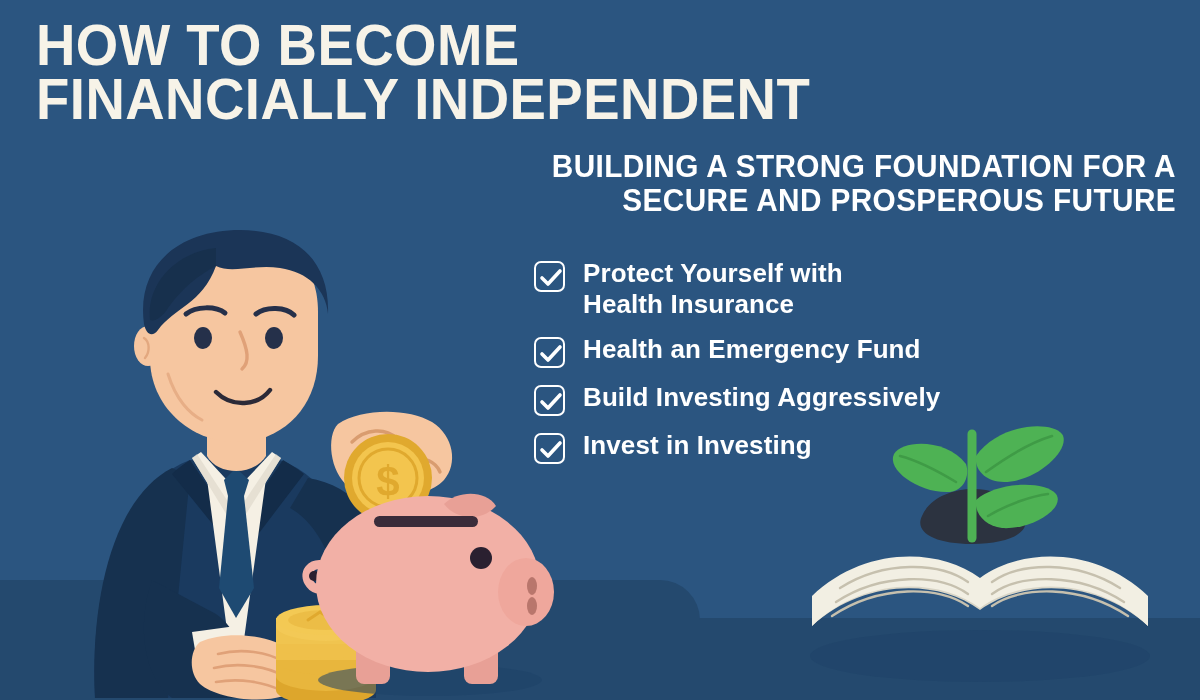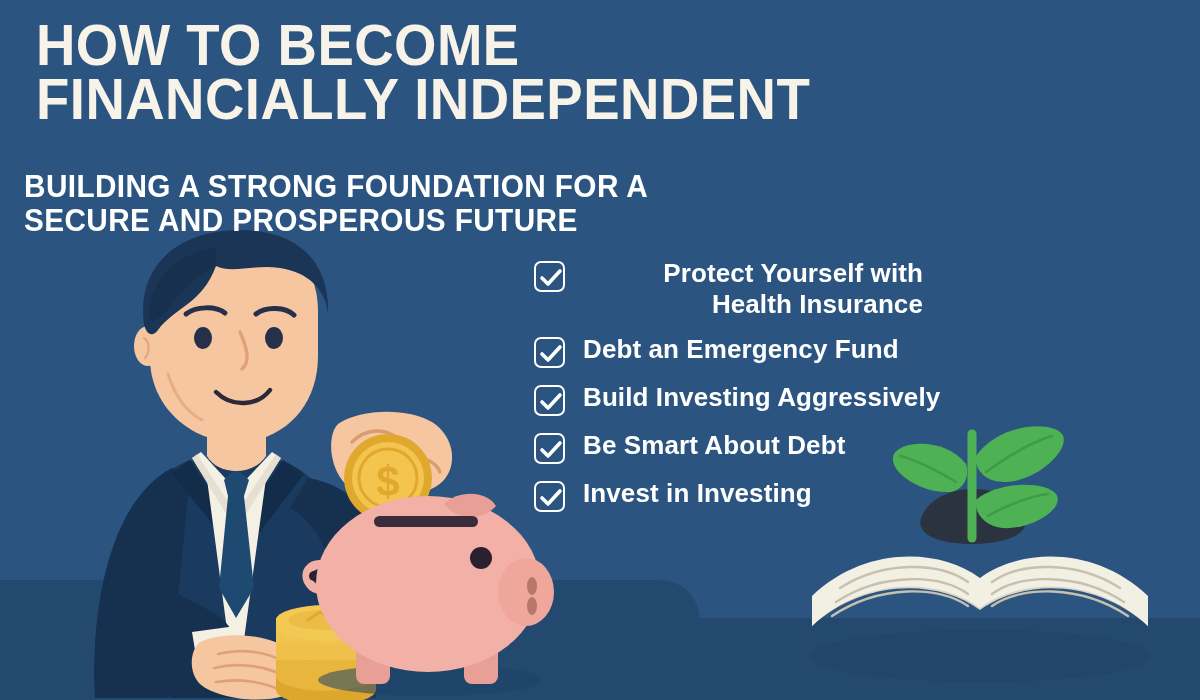--- a/index.html
+++ b/index.html
@@ -47,42 +47,40 @@
     font-size:58px;
     line-height:54px;
     letter-spacing:0.5px;
     color:#F7F3E8;
     transform:scaleX(0.94);
     white-space:nowrap;
   }
   .subtitle-block {
     position:absolute;
     left:0; right:0; top:150px;
-    text-align:left;
+    text-align:right;
     z-index:5;
-    margin-top:20px;
   }
   .subtitle-line {
     font-weight:bold;
     font-size:31px;
     line-height:34px;
     letter-spacing:0.4px;
     color:#FFFFFF;
     transform:scaleX(0.96);
     white-space:nowrap;
   }
 
   
   .checklist {
     position:absolute;
     left:534px;
     top:258px;
     width:520px;
     z-index:6;
-    text-align:right;
   }
   .check-item {
     display:flex;
     align-items:flex-start;
     margin-bottom:14px;
   }
   .checkbox {
     flex:0 0 auto;
     width:31px; height:31px;
     border:2.5px solid #FFFFFF;
@@ -136,40 +134,32 @@
       </span>
       <span class="check-label">Protect Yourself with Health Insurance</span>
     </div>
 
     <div class="check-item">
       <span class="checkbox">
         <svg width="22" height="20" viewBox="0 0 22 20">
             <path d="M2 10 L8 16 L20 3" fill="none" stroke="#FFFFFF" stroke-width="3.6" stroke-linecap="round" stroke-linejoin="round"></path>
           </svg>
       </span>
-      <span class="check-label">Debt an Emergency Fund</span>
+      <span class="check-label">Health an Emergency Fund</span>
     </div>
 
     <div class="check-item">
       <span class="checkbox">
         <svg width="22" height="20" viewBox="0 0 22 20">
             <path d="M2 10 L8 16 L20 3" fill="none" stroke="#FFFFFF" stroke-width="3.6" stroke-linecap="round" stroke-linejoin="round"></path>
           </svg>
       </span>
       <span class="check-label">Build Investing Aggressively</span>
     </div>
 
-    <div class="check-item">
-      <span class="checkbox">
-        <svg width="22" height="20" viewBox="0 0 22 20">
-            <path d="M2 10 L8 16 L20 3" fill="none" stroke="#FFFFFF" stroke-width="3.6" stroke-linecap="round" stroke-linejoin="round"></path>
-          </svg>
-      </span>
-      <span class="check-label">Be Smart About Debt</span>
-    </div>
 
     <div class="check-item">
       <span class="checkbox">
         <svg width="22" height="20" viewBox="0 0 22 20">
             <path d="M2 10 L8 16 L20 3" fill="none" stroke="#FFFFFF" stroke-width="3.6" stroke-linecap="round" stroke-linejoin="round"></path>
           </svg>
       </span>
       <span class="check-label">Invest in Investing</span>
     </div>
 

